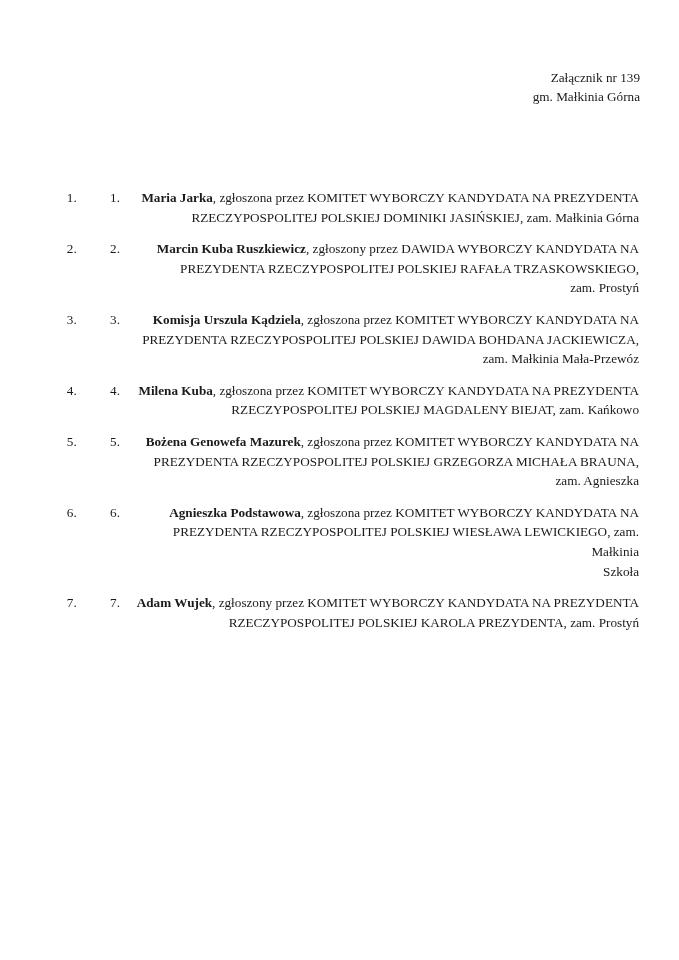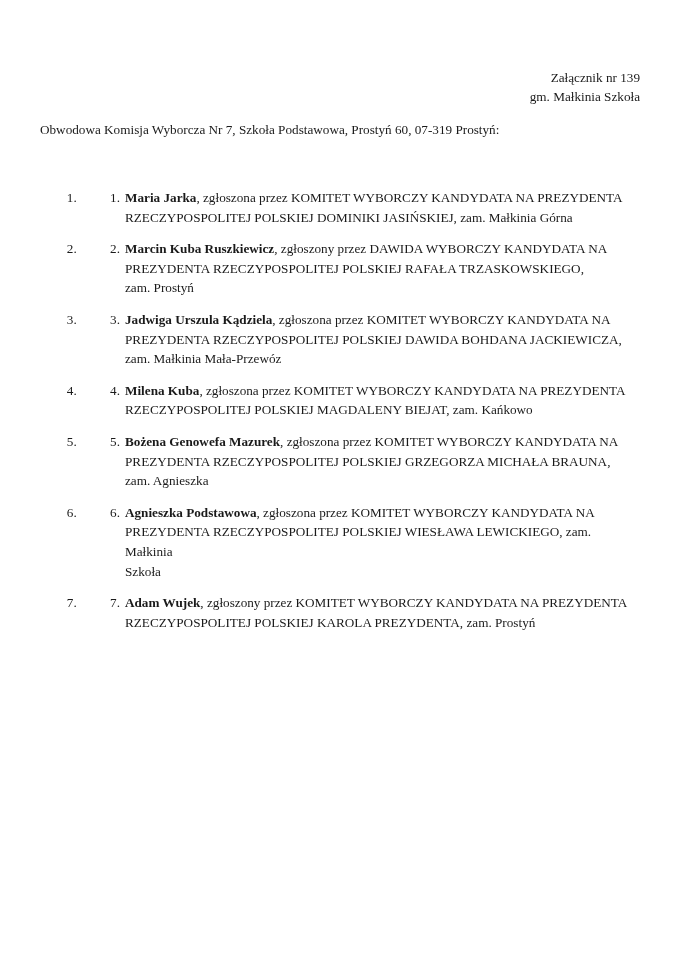--- a/index.html
+++ b/index.html
@@ -68,21 +68,21 @@
     position: absolute;
     left: 22px;
     top: 0;
     width: 18px;
     text-align: right;
     font-size: 13.2px;
     line-height: 19.6px;
   }
   .item-body {
     display: block;
-    text-align: left;
+    text-align: right;
   }
   .cand-name {
     font-weight: bold;
   }
   .cand-rest {
     font-weight: normal;
   }
   
   .brk {
     display: block;
@@ -90,40 +90,39 @@
     overflow: hidden;
   }
 </style>
 </head>
 <body>
 
 <div class="page">
 
   <div class="doc-header">
     <span class="hdr-line">Załącznik nr 139</span>
-    <span class="hdr-line">gm. Małkinia Szkoła</span>
+    <span class="hdr-line">gm. Małkinia Górna</span>
   </div>
 
-  <div class="commission-line">Obwodowa Komisja Wyborcza Nr 7, Szkoła Podstawowa, Prostyń 60, 07-319 Prostyń:</div>
 
   <ol class="candidate-list">
 
     <li class="candidate-item">
       <span class="item-number">1.</span>
       <span class="item-body"><span class="cand-name">Maria Jarka</span><span class="cand-rest">, zgłoszona przez KOMITET WYBORCZY KANDYDATA NA PREZYDENTA</span><span class="brk"></span><span class="cand-rest">RZECZYPOSPOLITEJ POLSKIEJ DOMINIKI JASIŃSKIEJ, zam. Małkinia Górna</span></span>
     </li>
 
     <li class="candidate-item">
       <span class="item-number">2.</span>
       <span class="item-body"><span class="cand-name">Marcin Kuba Ruszkiewicz</span><span class="cand-rest">, zgłoszony przez DAWIDA WYBORCZY KANDYDATA NA</span><span class="brk"></span><span class="cand-rest">PREZYDENTA RZECZYPOSPOLITEJ POLSKIEJ RAFAŁA TRZASKOWSKIEGO,</span><span class="brk"></span><span class="cand-rest">zam. Prostyń</span></span>
     </li>
 
     <li class="candidate-item">
       <span class="item-number">3.</span>
-      <span class="item-body"><span class="cand-name">Jadwiga Urszula Kądziela</span><span class="cand-rest">, zgłoszona przez KOMITET WYBORCZY KANDYDATA NA</span><span class="brk"></span><span class="cand-rest">PREZYDENTA RZECZYPOSPOLITEJ POLSKIEJ DAWIDA BOHDANA JACKIEWICZA,</span><span class="brk"></span><span class="cand-rest">zam. Małkinia Mała-Przewóz</span></span>
+      <span class="item-body"><span class="cand-name">Komisja Urszula Kądziela</span><span class="cand-rest">, zgłoszona przez KOMITET WYBORCZY KANDYDATA NA</span><span class="brk"></span><span class="cand-rest">PREZYDENTA RZECZYPOSPOLITEJ POLSKIEJ DAWIDA BOHDANA JACKIEWICZA,</span><span class="brk"></span><span class="cand-rest">zam. Małkinia Mała-Przewóz</span></span>
     </li>
 
     <li class="candidate-item">
       <span class="item-number">4.</span>
       <span class="item-body"><span class="cand-name">Milena Kuba</span><span class="cand-rest">, zgłoszona przez KOMITET WYBORCZY KANDYDATA NA PREZYDENTA</span><span class="brk"></span><span class="cand-rest">RZECZYPOSPOLITEJ POLSKIEJ MAGDALENY BIEJAT, zam. Kańkowo</span></span>
     </li>
 
     <li class="candidate-item">
       <span class="item-number">5.</span>
       <span class="item-body"><span class="cand-name">Bożena Genowefa Mazurek</span><span class="cand-rest">, zgłoszona przez KOMITET WYBORCZY KANDYDATA NA</span><span class="brk"></span><span class="cand-rest">PREZYDENTA RZECZYPOSPOLITEJ POLSKIEJ GRZEGORZA MICHAŁA BRAUNA,</span><span class="brk"></span><span class="cand-rest">zam. Agnieszka</span></span>

